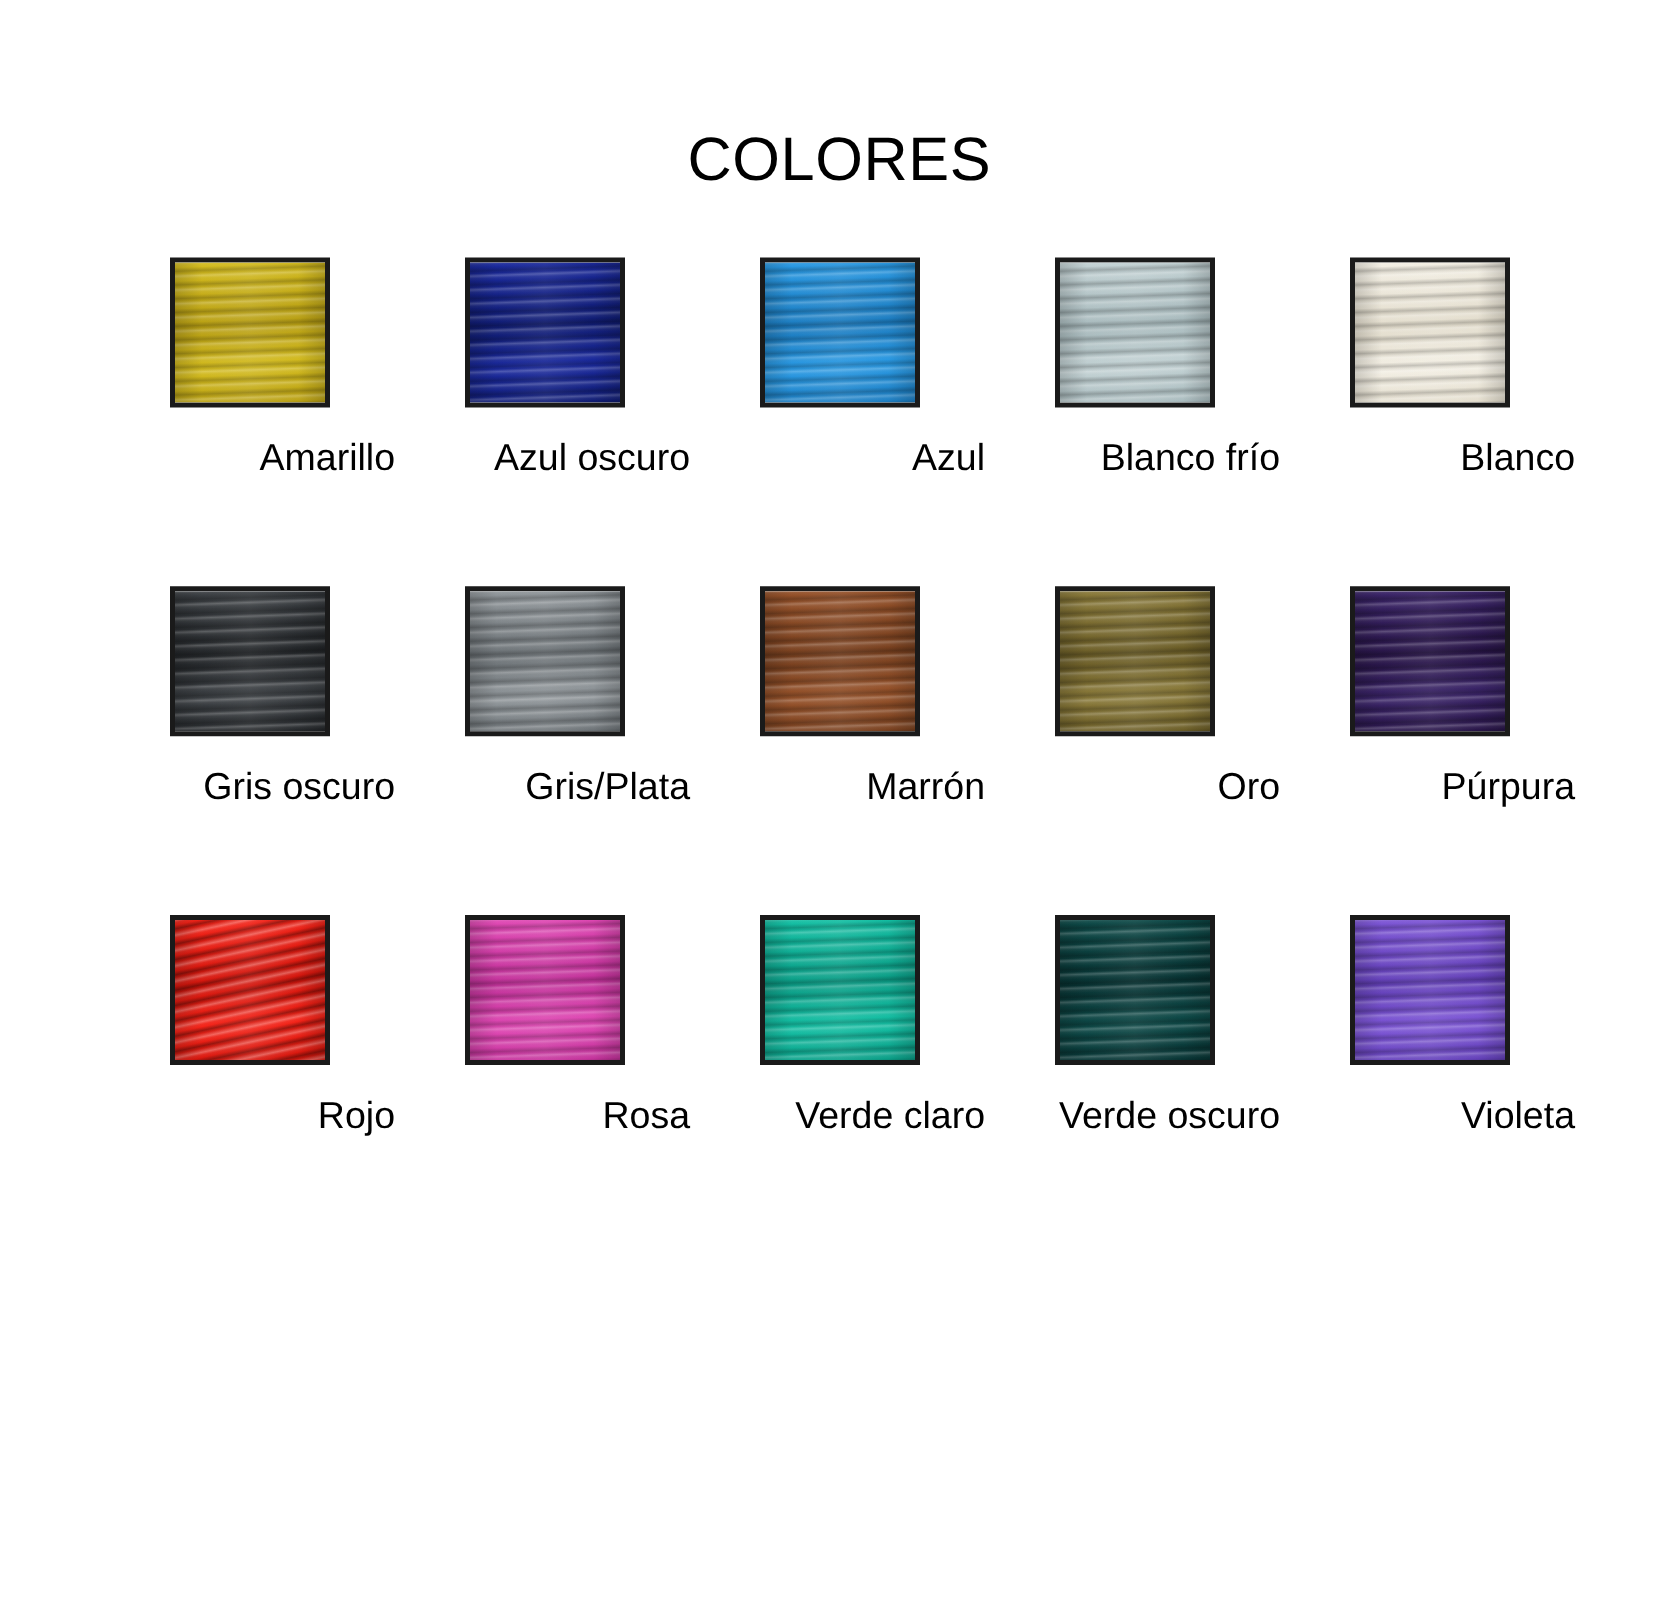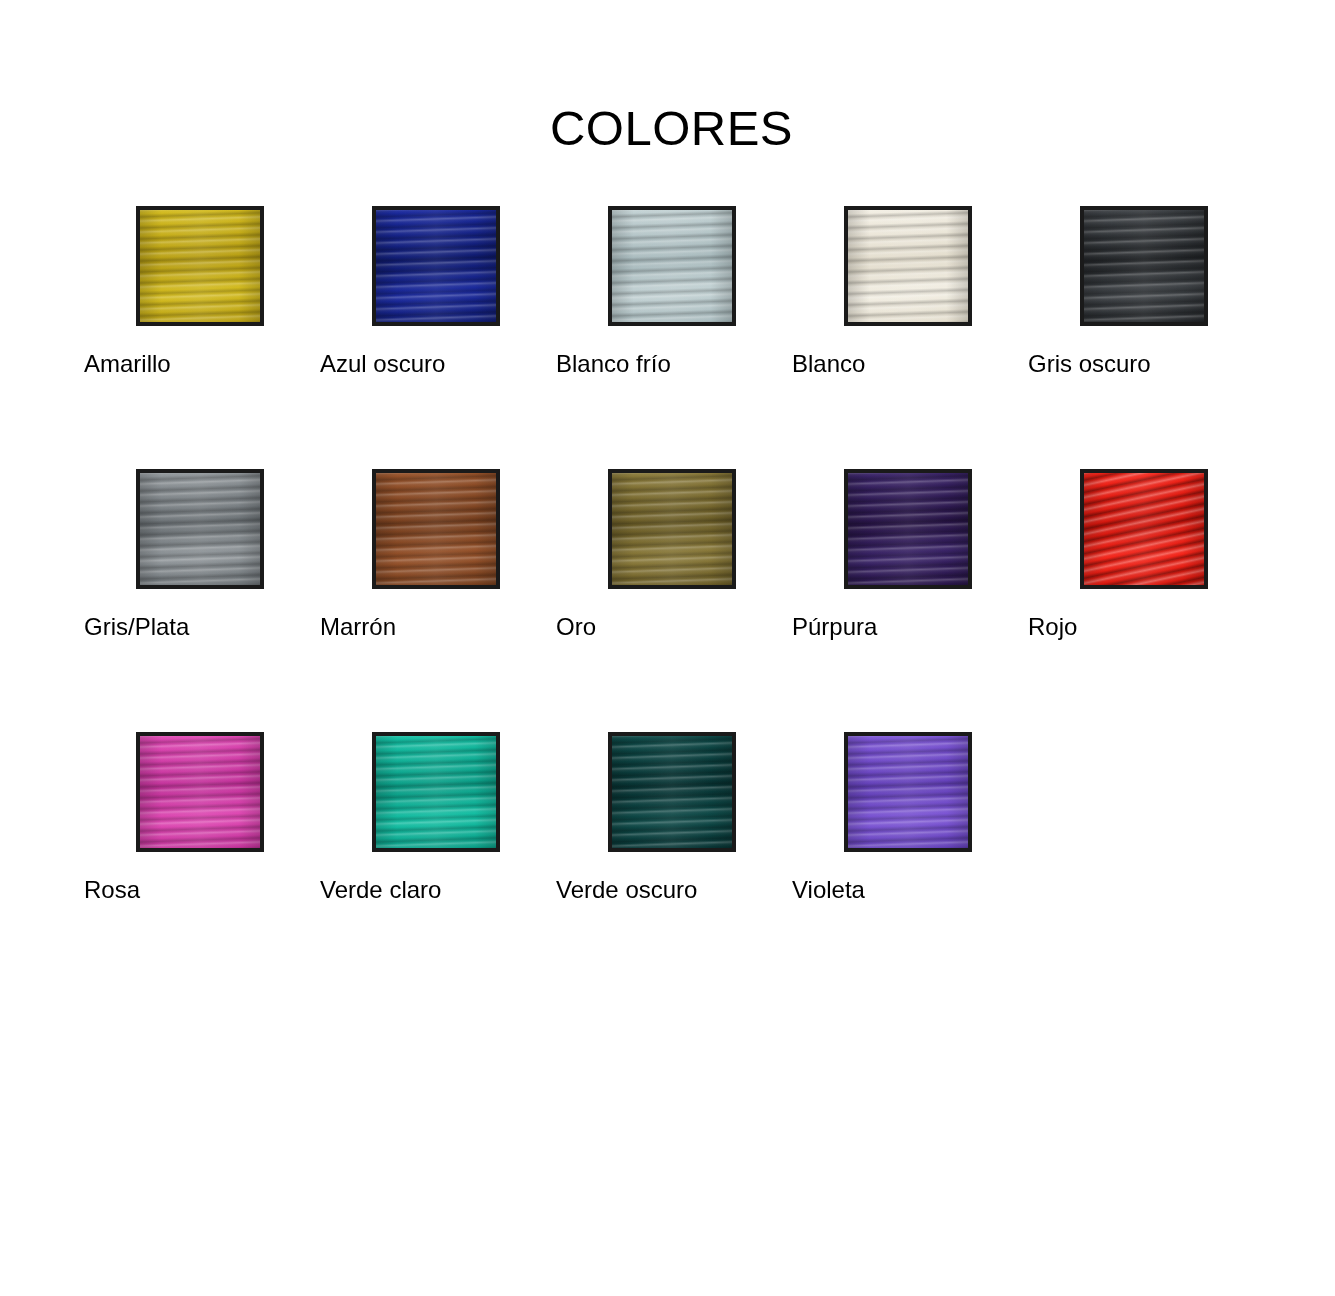--- a/index.html
+++ b/index.html
@@ -101,22 +101,22 @@
         rgba(255,255,255,0.06) 50%,
         rgba(0,0,0,0.00) 82%,
         rgba(0,0,0,0.16) 100%);
   }
 
   .swatch-label {
     position: absolute;
     top: 146px;
     left: -52px;
     width: 232px;
-    text-align: left;
-    font-size: 24px;
+    text-align: right;
+    font-size: 30px;
     font-weight: 400;
     color: #000000;
     white-space: nowrap;
     line-height: 1;
   }
 </style>
 </head>
 <body>
 
 <div id="page-title">COLORES</div>
@@ -133,20 +133,28 @@
     <div class="swatch-cell">
       <div class="swatch-chip" style="border-color: rgb(26, 26, 26);">
         <div class="swatch-fill" style="background: linear-gradient(176deg, rgb(27, 42, 158) 0%, rgb(16, 28, 114) 46%, rgb(27, 42, 158) 72%, rgb(16, 28, 114) 100%);"></div>
         <div class="tex-h"></div>
         <div class="tex-shade"></div>
       </div>
       <div class="swatch-label">Azul oscuro</div>
     </div>
     <div class="swatch-cell">
       <div class="swatch-chip" style="border-color: rgb(26, 26, 26);">
+        <div class="swatch-fill" style="background: linear-gradient(176deg, rgb(42, 154, 228) 0%, rgb(28, 124, 192) 46%, rgb(42, 154, 228) 72%, rgb(28, 124, 192) 100%);"></div>
+        <div class="tex-h"></div>
+        <div class="tex-shade"></div>
+      </div>
+      <div class="swatch-label">Azul</div>
+    </div>
+    <div class="swatch-cell">
+      <div class="swatch-chip" style="border-color: rgb(26, 26, 26);">
         <div class="swatch-fill" style="background: linear-gradient(176deg, rgb(195, 210, 212) 0%, rgb(168, 186, 189) 46%, rgb(195, 210, 212) 72%, rgb(168, 186, 189) 100%);"></div>
         <div class="tex-h"></div>
         <div class="tex-shade"></div>
       </div>
       <div class="swatch-label">Blanco frío</div>
     </div>
     <div class="swatch-cell">
       <div class="swatch-chip" style="border-color: rgb(26, 26, 26);">
         <div class="swatch-fill" style="background: linear-gradient(176deg, rgb(243, 239, 228) 0%, rgb(227, 221, 205) 46%, rgb(243, 239, 228) 72%, rgb(227, 221, 205) 100%);"></div>
         <div class="tex-h"></div>

